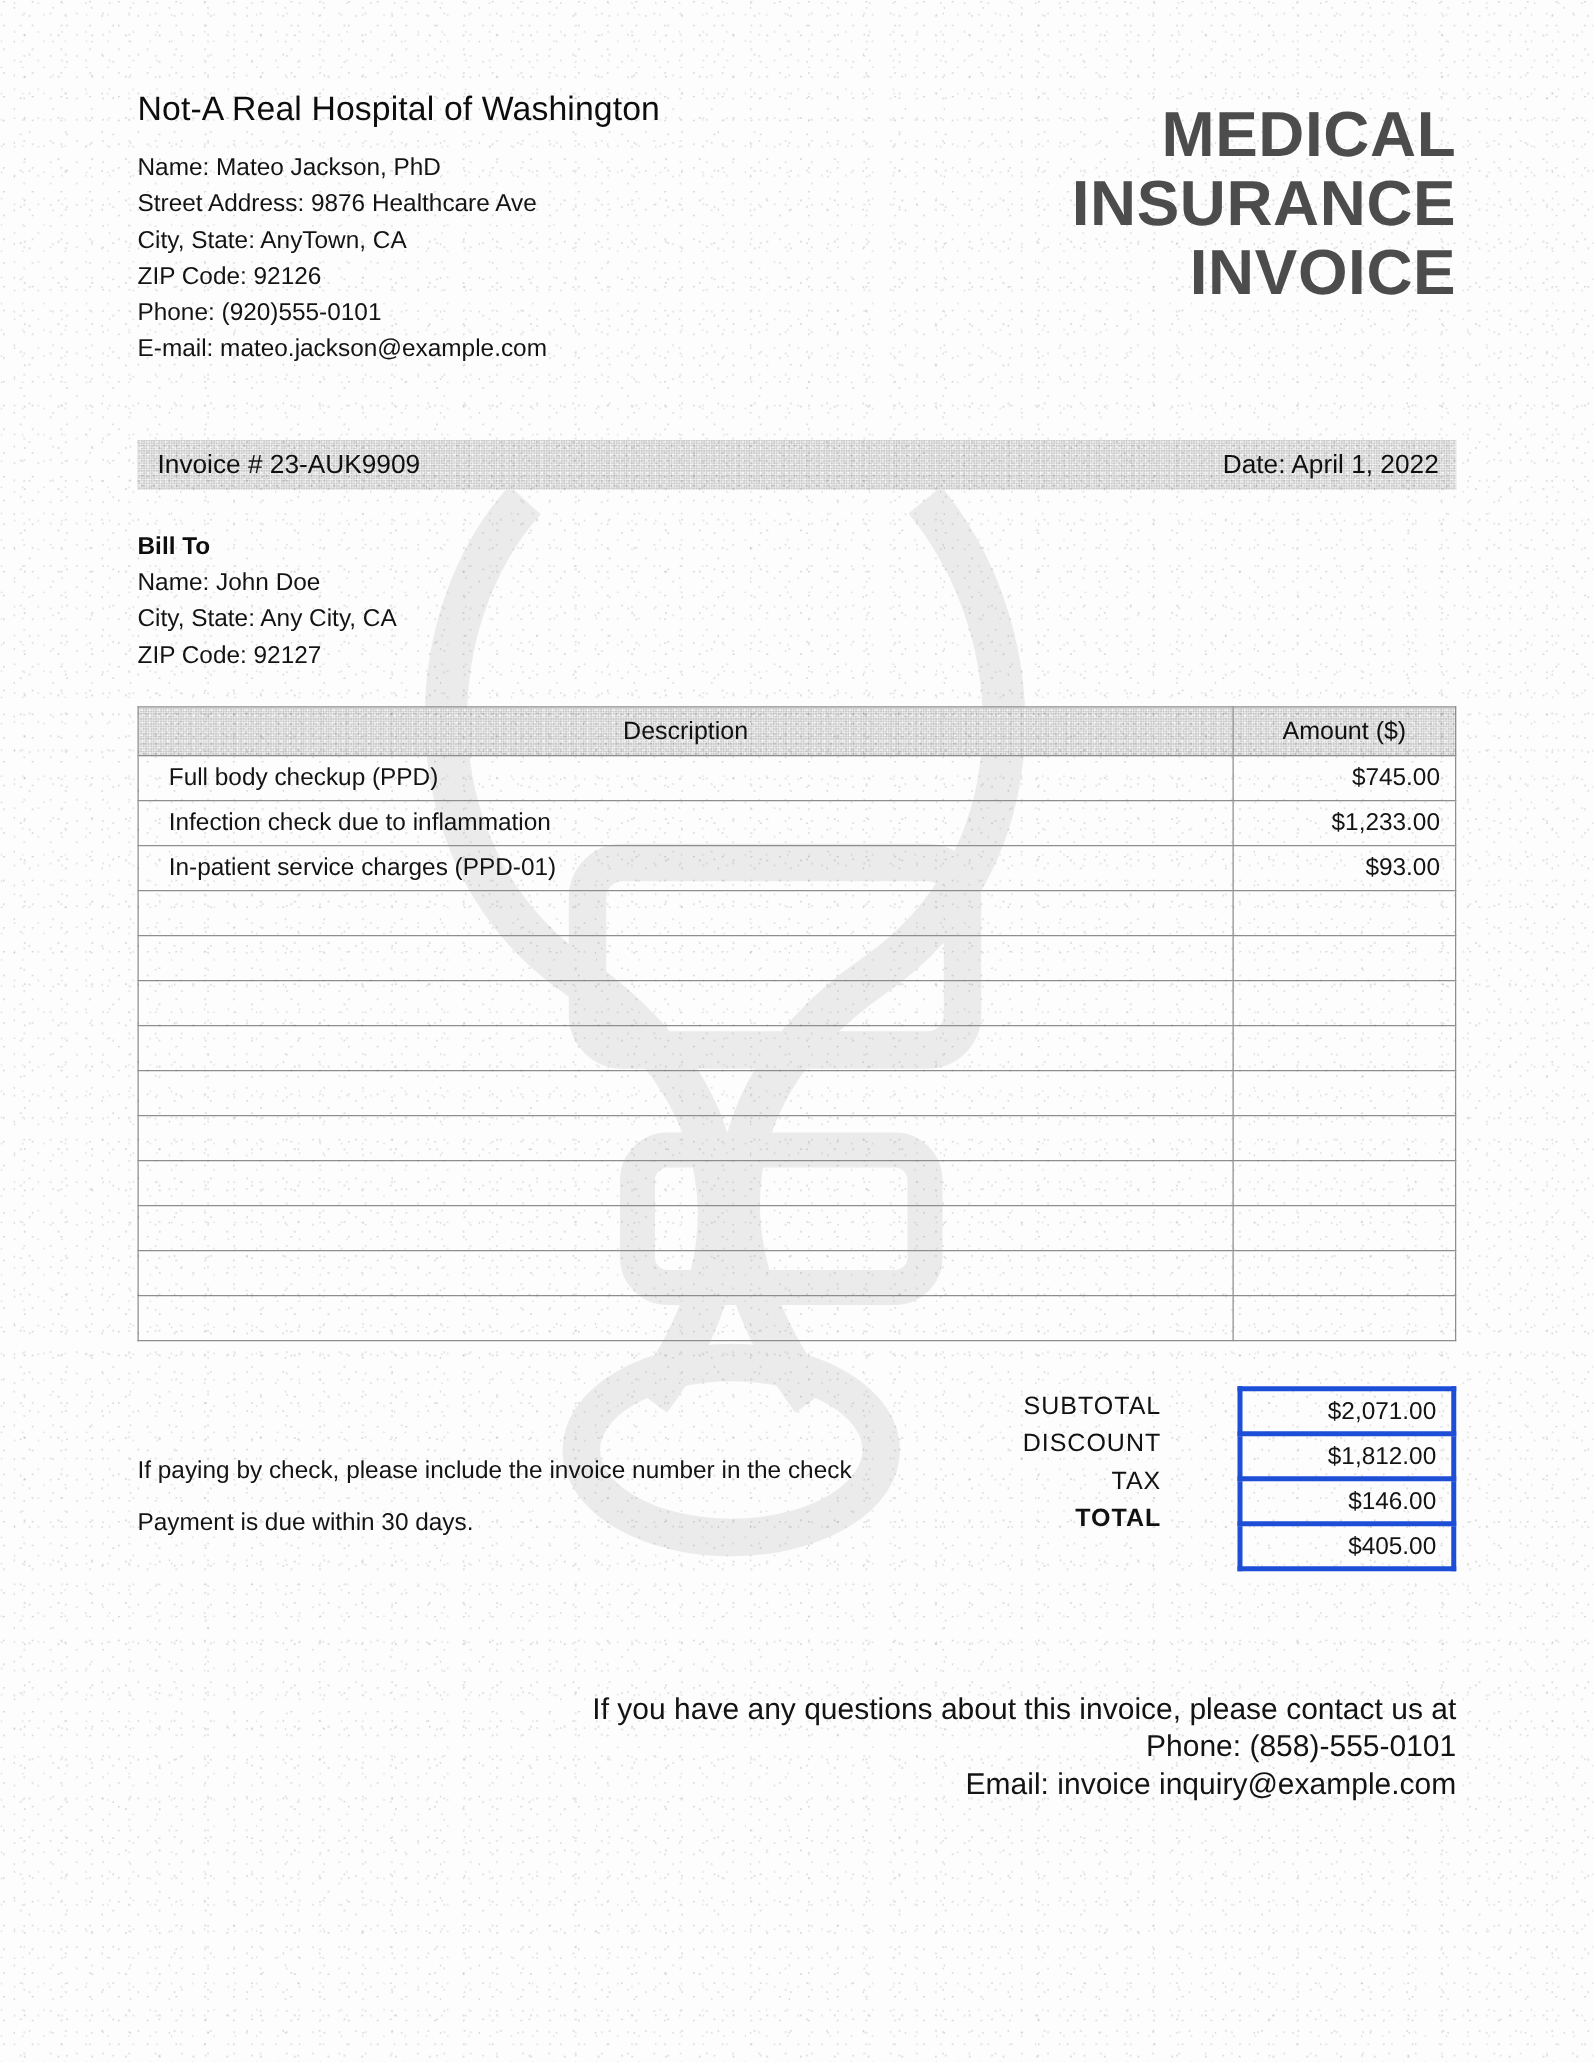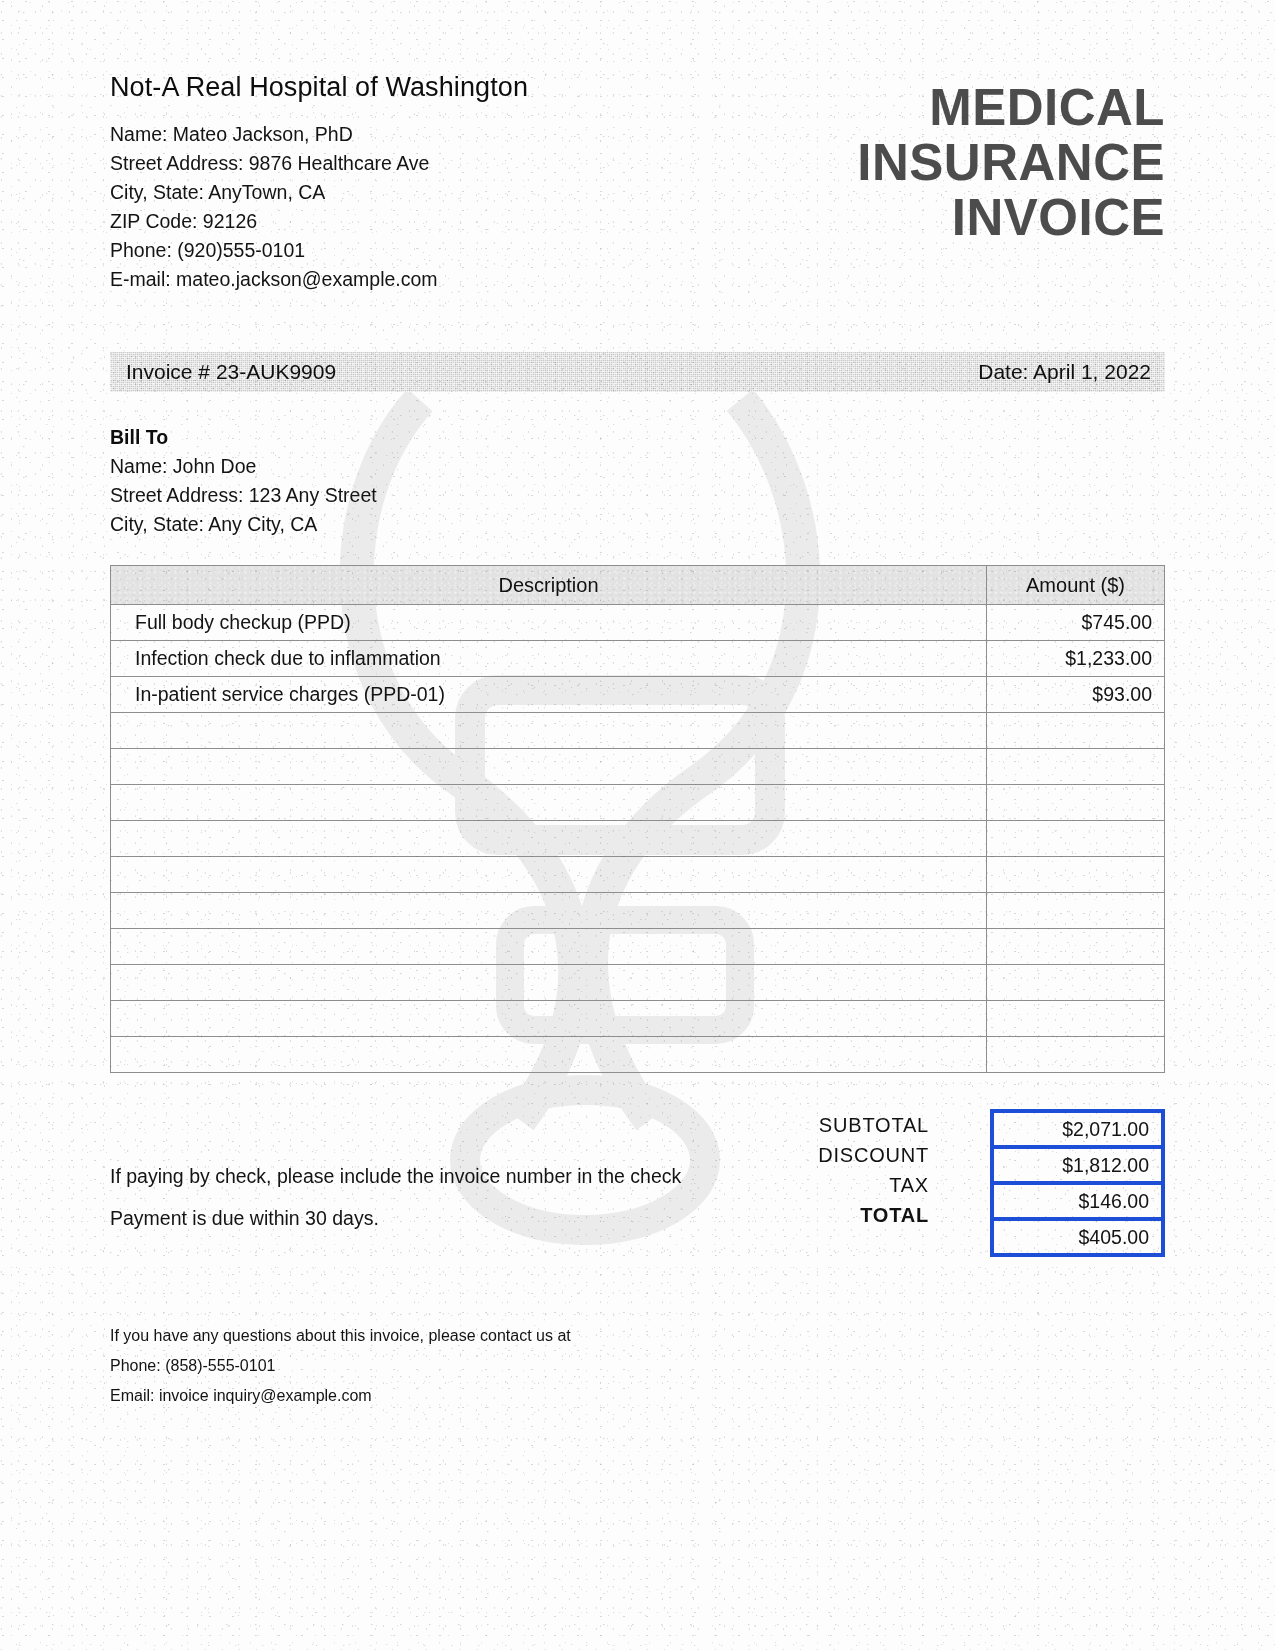--- a/index.html
+++ b/index.html
@@ -193,23 +193,23 @@
     border: 4px solid #1d4ed8;
     height: 30px;
     text-align: right;
     padding-right: 12px;
     font-size: 19.5px;
     color: #131313;
   }
 
   
   .footer {
-    margin-top: 64px;
-    text-align: left;
-    font-size: 16px;
+    margin-top: 96px;
+    text-align: right;
+    font-size: 24px;
     line-height: 30px;
     color: #131313;
   }
 </style>
 </head>
 <body>
 
 <div class="page">
 
   <div class="watermark">
@@ -244,22 +244,22 @@
     </div>
 
     <div class="invoice-bar gray-fill">
       <span>Invoice # 23-AUK9909</span>
       <span>Date: April 1, 2022</span>
     </div>
 
     <div class="bill-to">
       <div class="bill-to-title">Bill To</div>
       <div class="bill-line">Name: John Doe</div>
-      <div class="bill-line">Street Address: 123 Any Street</div>
       <div class="bill-line">City, State: Any City, CA</div>
+      <div class="bill-line">ZIP Code: 92127</div>
     </div>
 
     <table class="items-table">
       <thead>
         <tr>
           <th class="th-desc gray-fill">Description</th>
           <th class="th-amount gray-fill">Amount ($)</th>
         </tr>
       </thead>
       <tbody id="items-body">

